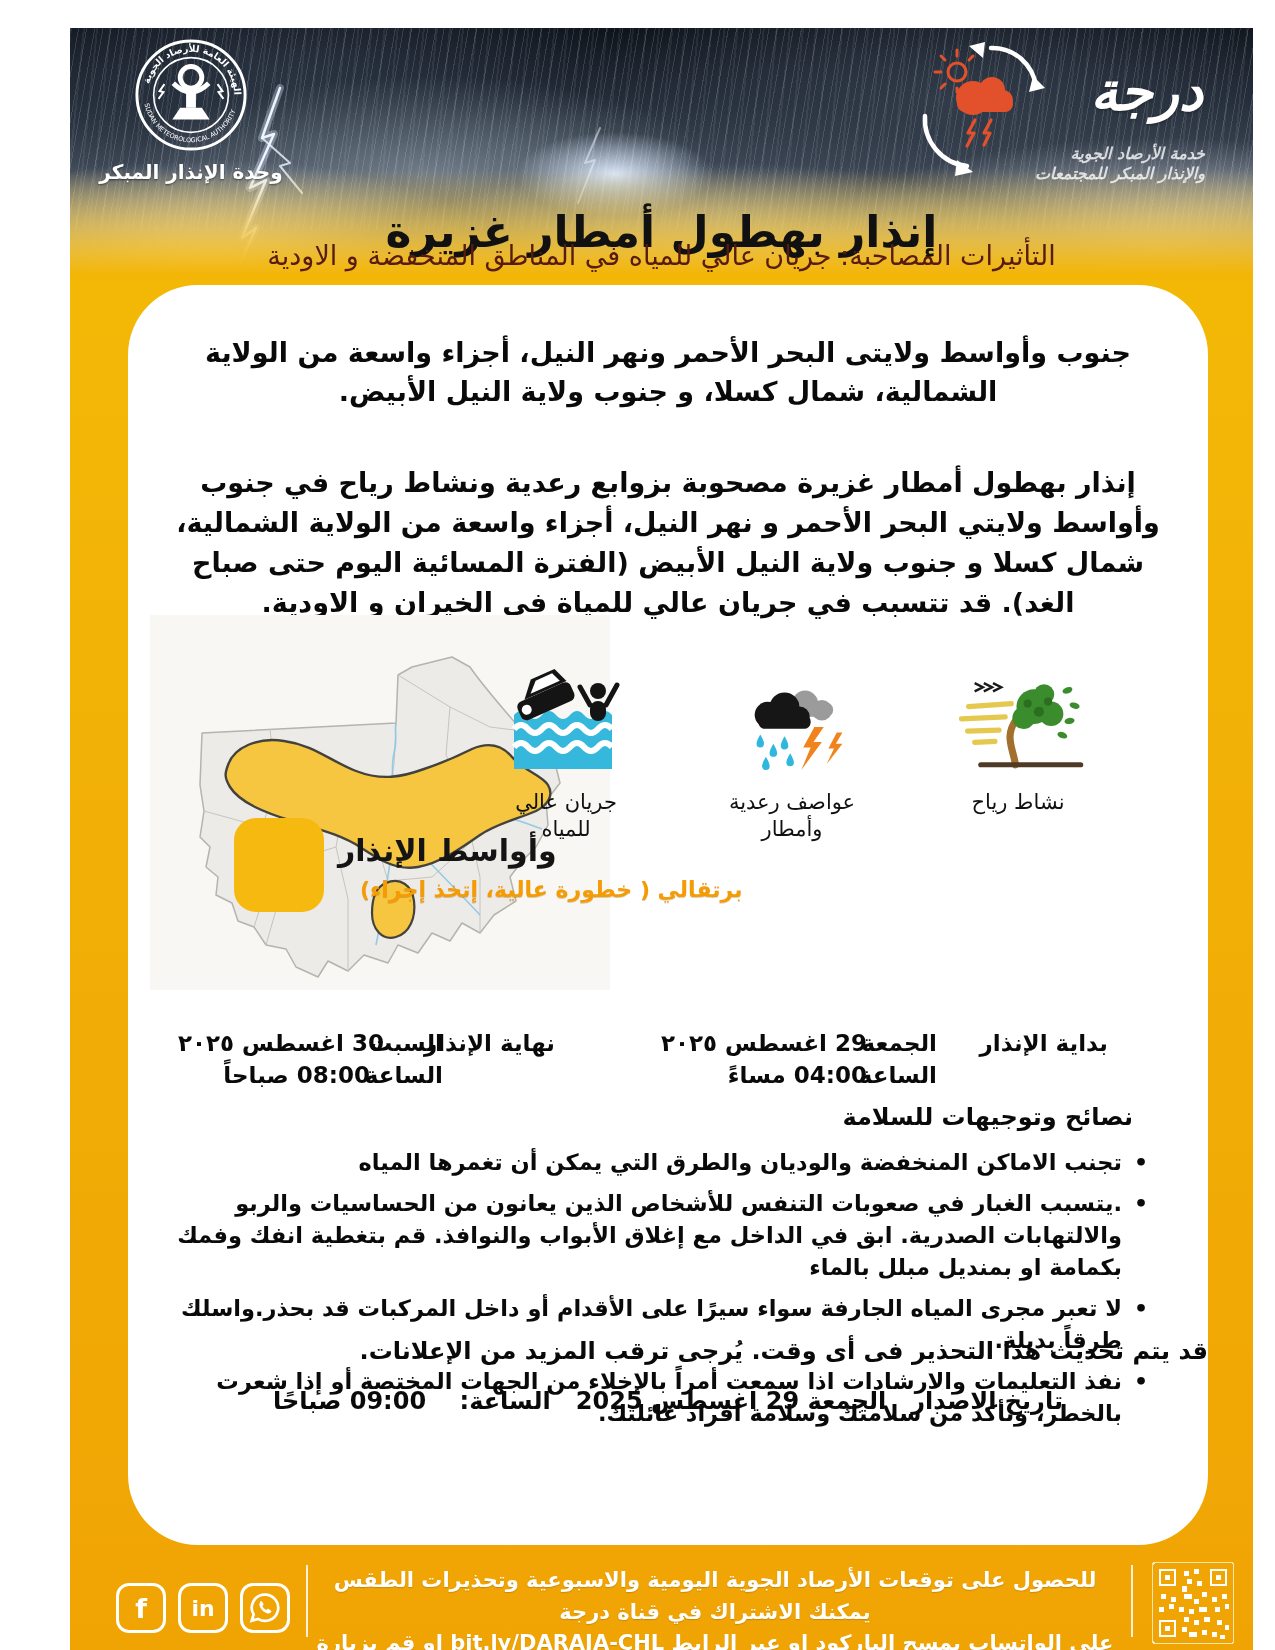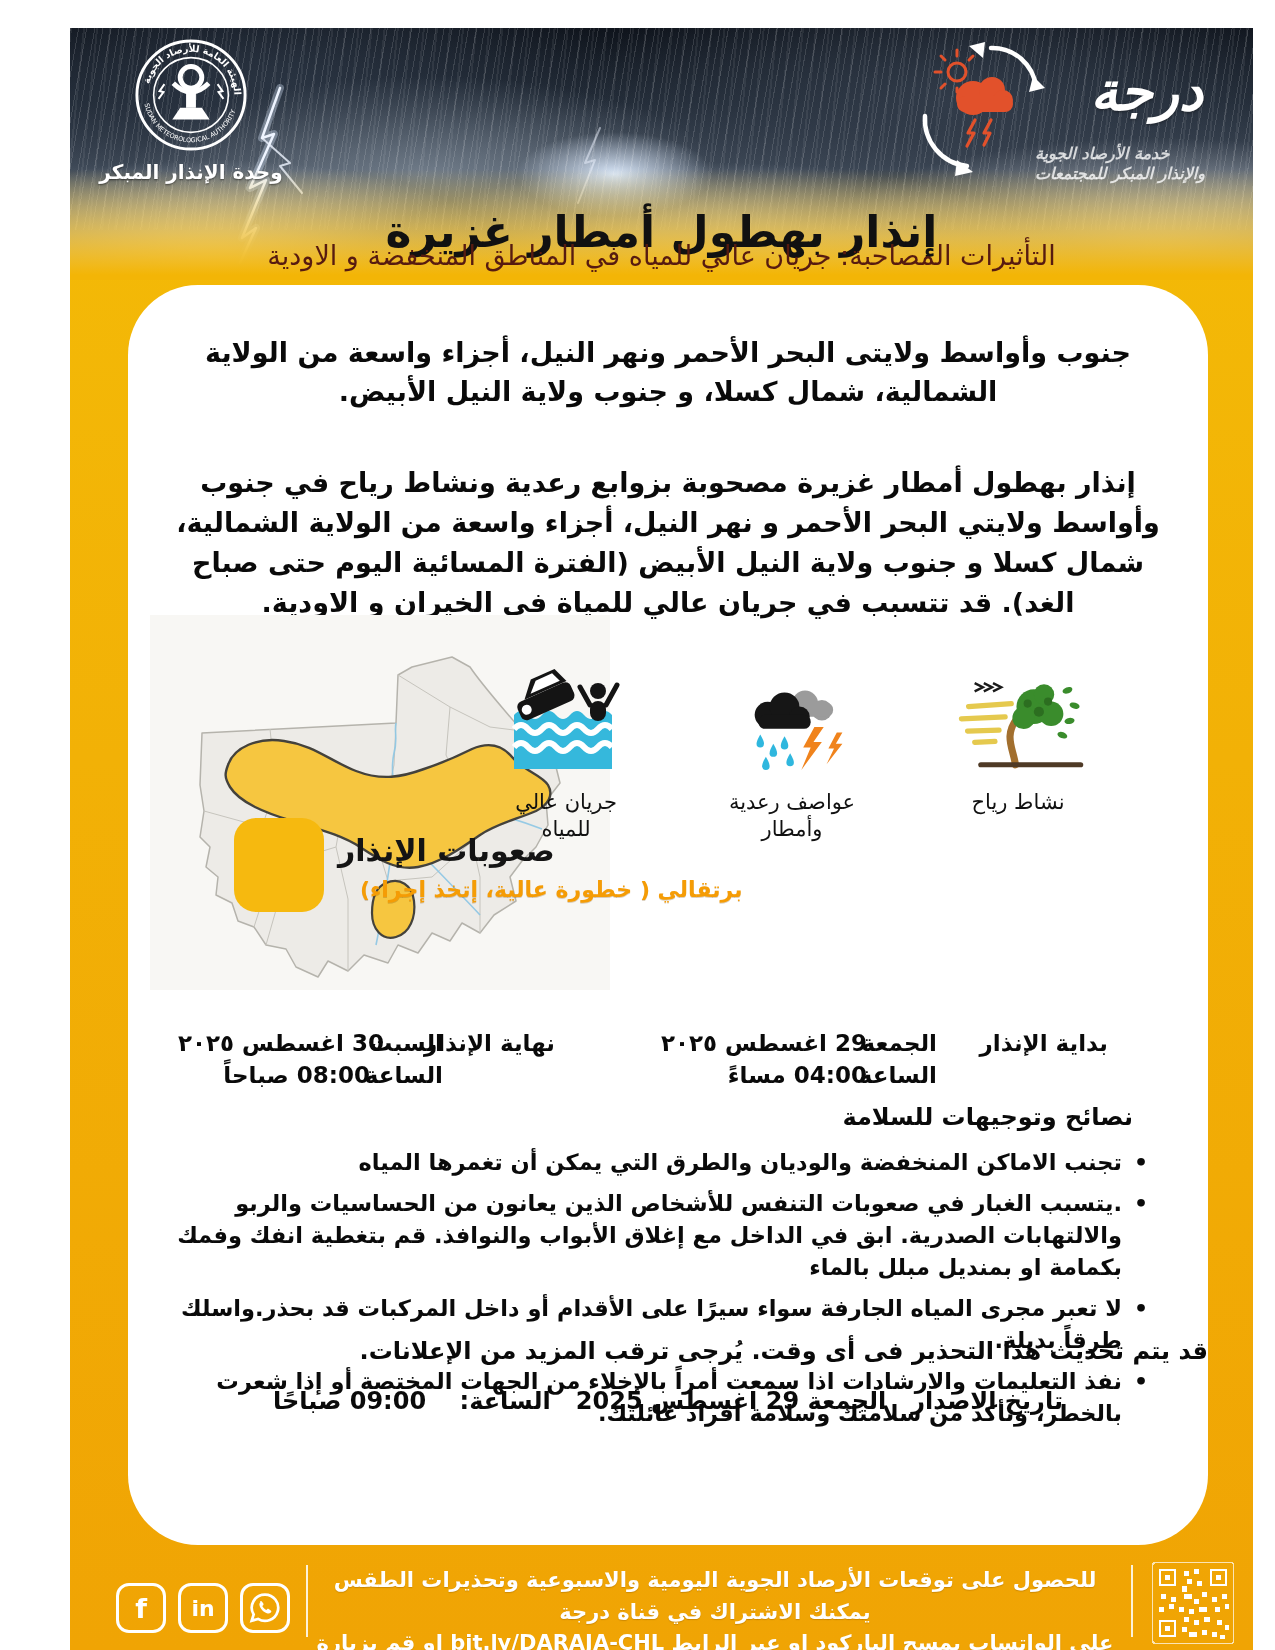--- a/index.html
+++ b/index.html
@@ -26,21 +26,21 @@
       repeating-linear-gradient(96deg, rgba(255,255,255,.07) 0 2px, rgba(255,255,255,0) 2px 13px); }
   .storm-fade { position:absolute; left:0; top:0; width:100%; height:100%;
     background:linear-gradient(180deg, rgba(243,181,6,0) 56%, rgba(243,181,6,.55) 80%, #f3b506 98%); }
   .bolt-svg { position:absolute; left:60px; top:40px; }
 
   .sma { position:absolute; left:26px; top:8px; width:190px; text-align:center; }
   .sma-label { margin-top:2px; color:#fff; font-weight:bold; font-size:20px; text-shadow:0 1px 2px rgba(0,0,0,.5); }
   .daraja { position:absolute; right:48px; top:4px; width:330px; height:160px; direction:rtl;font-style:italic; }
   .daraja-name { position:absolute; right:2px; top:28px; color:#fff; font-weight:bold; font-size:54px; text-shadow:0 1px 3px rgba(0,0,0,.4); }
   .daraja-art { position:absolute; right:150px; top:0; }
-  .daraja-tag { position:absolute; right:0px; top:112px; text-align:left; color:rgba(255,255,255,.78); font-weight:bold; font-size:16px; line-height:1.25; }
+  .daraja-tag { position:absolute; right:0px; top:112px; text-align:right; color:rgba(255,255,255,.78); font-weight:bold; font-size:16px; line-height:1.25; }
 
   .main-title { position:absolute; left:0; top:150px; width:100%; text-align:center;
                 color:#111; font-weight:bold; font-size:44px;margin-top:28px; }
   .sub-title { position:absolute; left:0; top:212px; width:100%; text-align:center;
                color:#571b10; font-weight:normal; font-size:27px; }
 
   
   .card { position:absolute; left:58px; top:257px; width:1080px; height:1260px;
           background:#ffffff; border-radius:70px; direction:rtl; }
   .regions { position:absolute; top:48px; left:55px; right:55px; text-align:center;
@@ -290,21 +290,21 @@
           </svg>
         </div>
         <div class="lbl">
           <div>جريان عالي</div>
           <div>للمياه</div>
         </div>
       </div>
     </div>
 
     <div class="level-square" style="background:#F6B90F;"></div>
-    <div class="level-heading">صعوبات الإنذار</div>
+    <div class="level-heading">وأواسط الإنذار</div>
     <div class="level-value" style="color:#F59C05;">برتقالي ( خطورة عالية، إتخذ إجراء)</div>
 
     <div class="sched-cell" style="right:100px; top:745px;">بداية الإنذار</div>
     <div class="sched-cell" style="right:271px; top:745px;">الجمعة</div>
     <div class="sched-cell" style="right:341px; top:745px;">29 اغسطس ٢٠٢٥</div>
     <div class="sched-cell" style="right:271px; top:777px;">الساعة</div>
     <div class="sched-cell" style="right:341px; top:777px;">04:00 مساءً</div>
     <div class="sched-cell" style="right:653px; top:745px;">نهاية الإنذار</div>
     <div class="sched-cell" style="right:765px; top:745px;">السبت</div>
     <div class="sched-cell" style="right:824px; top:745px;">30 اغسطس ٢٠٢٥</div>

